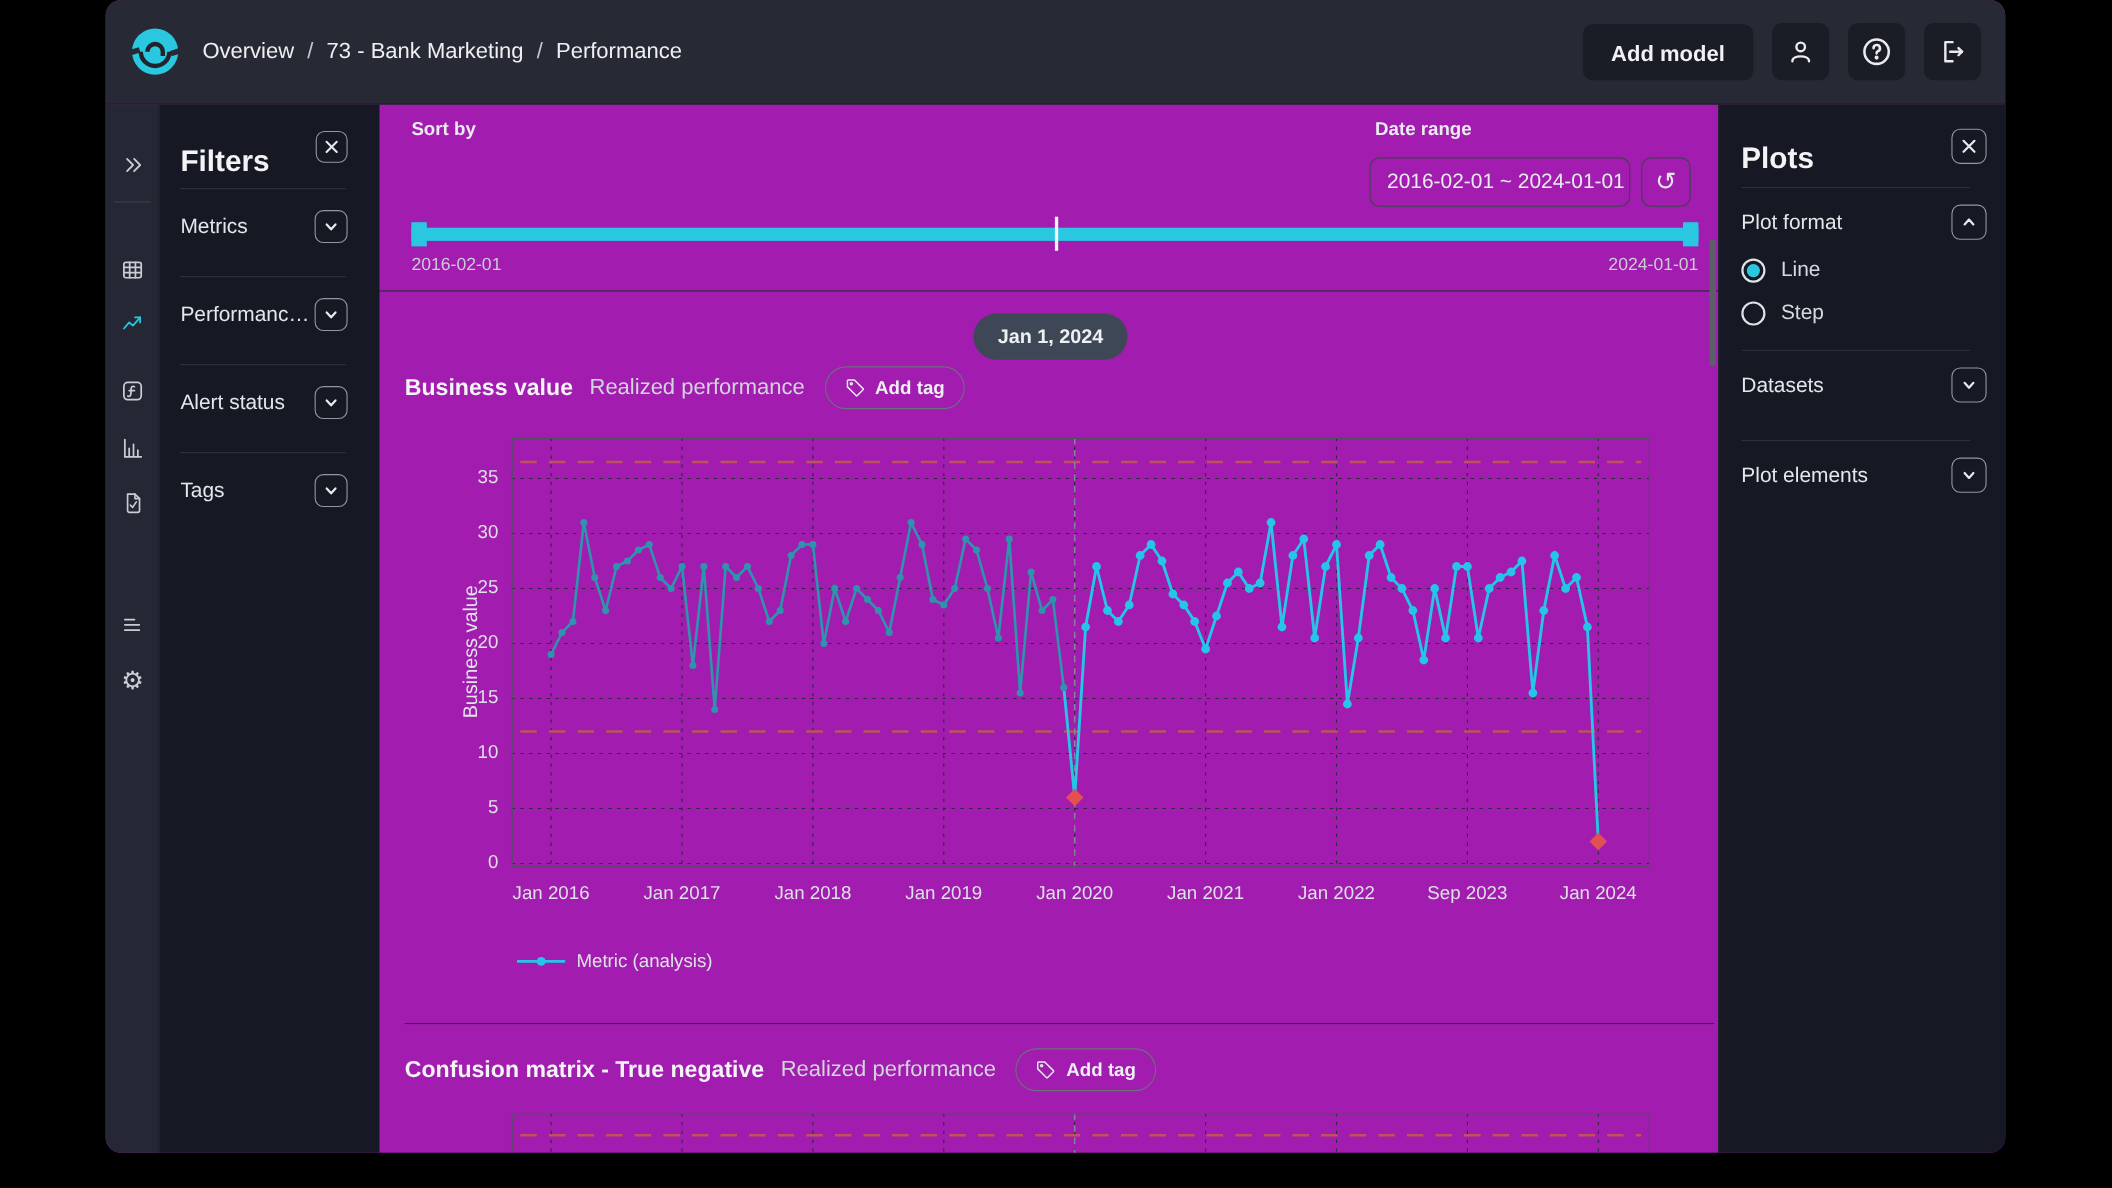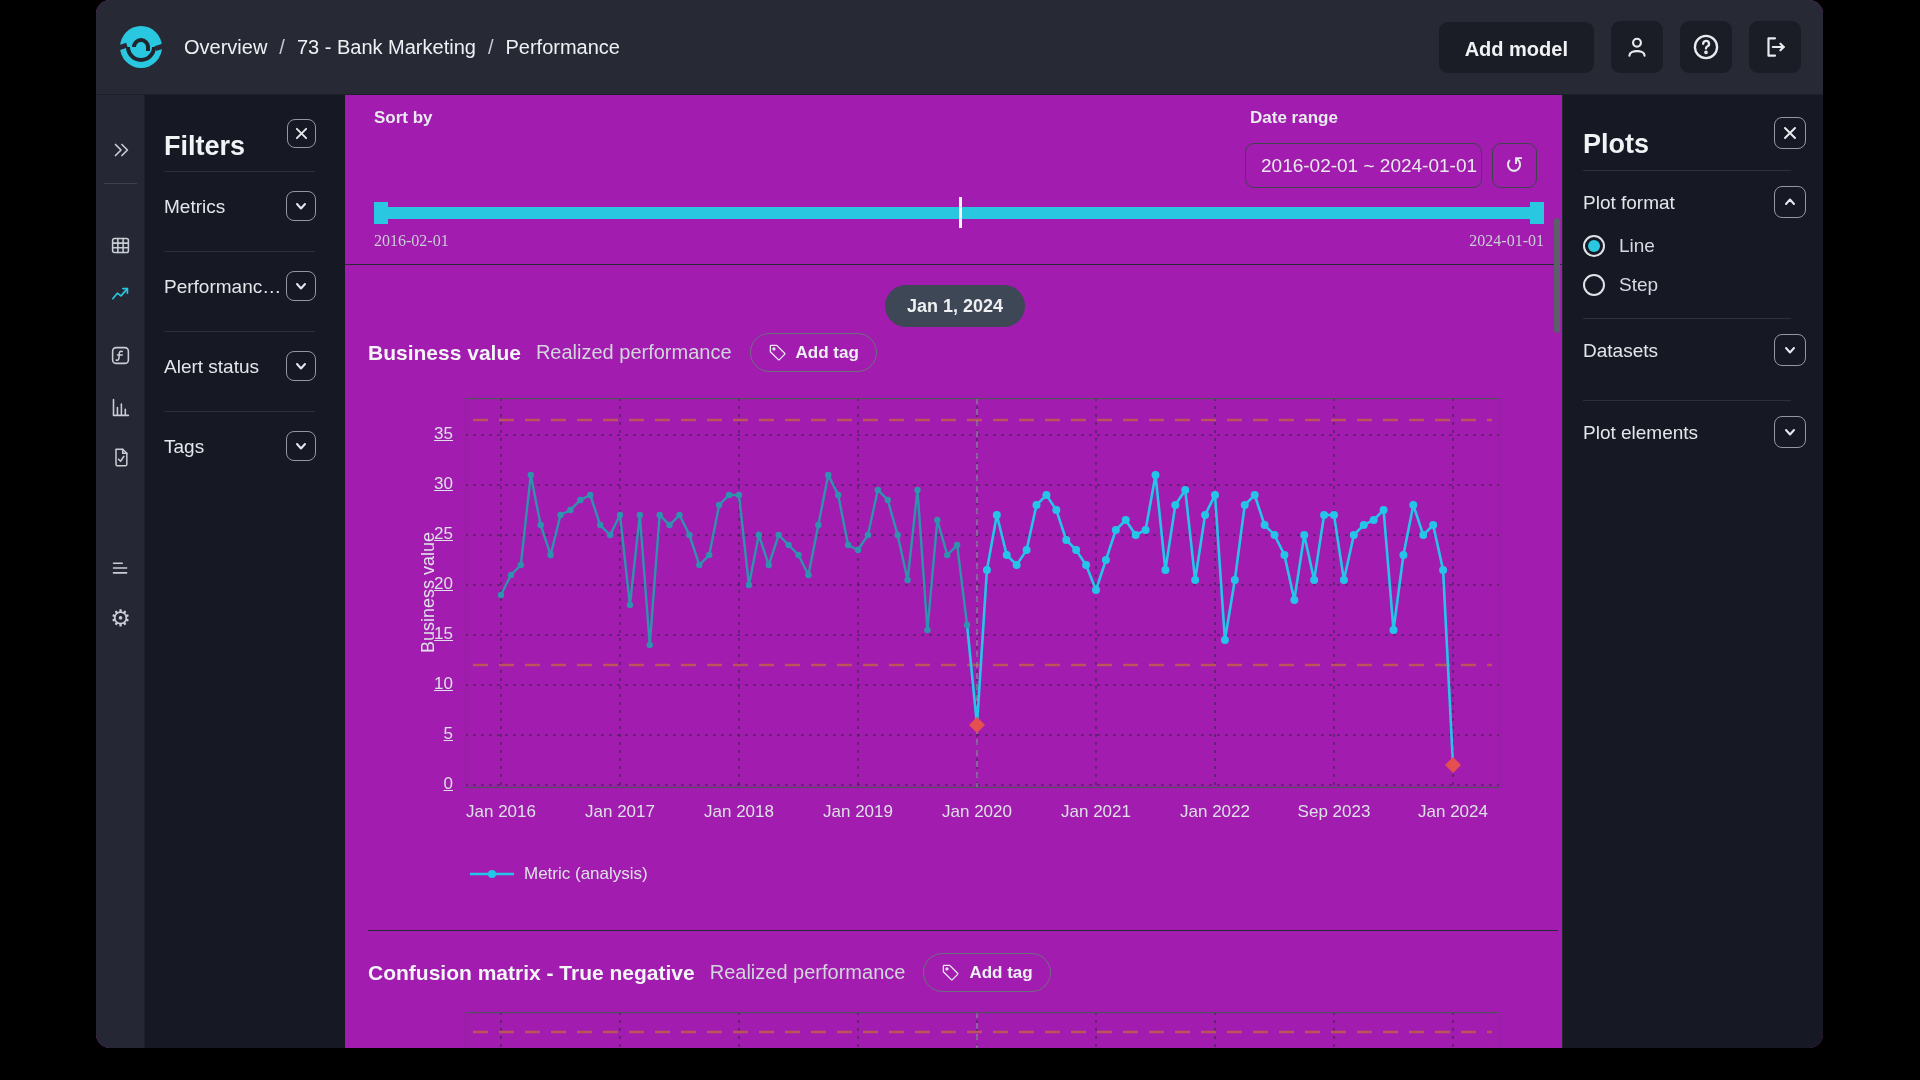--- a/index.html
+++ b/index.html
@@ -36,33 +36,33 @@
 
   
   .main{position:absolute;left:249px;top:95px;width:1217px;height:985px;overflow:hidden;}
   .ctl-label{position:absolute;font-size:17px;font-weight:700;color:#e9ecef;}
   .select{position:absolute;height:42px;border:1.6px solid #3e434e;border-radius:10px;display:flex;align-items:center;justify-content:space-between;padding:0 14px;color:#e8eaed;font-size:19px;cursor:pointer;background:transparent;}
   .date-input{position:absolute;height:45px;border:1.6px solid #3e434e;border-radius:9px;display:flex;align-items:center;padding:0 15px;color:#e8eaed;font-size:19px;cursor:text;background:transparent;white-space:nowrap;}
   .reset-btn{position:absolute;width:45px;height:45px;border:1.6px solid #3e434e;border-radius:9px;background:transparent;color:#e3e6ea;font-size:23px;cursor:pointer;display:flex;align-items:center;justify-content:center;}
   .slider-track{position:absolute;left:29px;top:112px;width:1170px;height:12px;background:var(--accent);cursor:pointer;}
   .slider-handle{position:absolute;top:107px;width:14px;height:22px;background:var(--accent);cursor:ew-resize;}
   .slider-marker{position:absolute;top:102px;width:3px;height:31px;background:#f5f6f8;cursor:ew-resize;}
-  .slider-lab{position:absolute;top:137px;font-size:16px;color:#c8ccd3;font-family:Liberation Serif, serif;}
+  .slider-lab{position:absolute;top:137px;font-size:16px;color:#c8ccd3;}
   .main-div{position:absolute;height:1px;background:#252a34;}
   .badge{position:absolute;top:190px;height:42px;padding:0 22px;background:#3e4755;border-radius:999px;color:#eef0f3;font-size:18px;font-weight:600;display:flex;align-items:center;}
   .sec-head{position:absolute;display:flex;align-items:center;}
   .sec-title{font-size:21px;font-weight:700;color:#f2f4f6;white-space:nowrap;}
   .sec-sub{font-size:20px;color:#d2d6dc;margin-left:15px;white-space:nowrap;}
   .tag-btn{margin-left:18px;height:39px;padding:0 17px;border:1.6px solid #6b717c;border-radius:999px;background:transparent;color:#eef0f3;font-size:17px;font-weight:700;display:flex;align-items:center;gap:9px;cursor:pointer;}
   .tag-btn svg{stroke:#e6e9ed;fill:none;stroke-width:1.7;stroke-linecap:round;stroke-linejoin:round;}
   .chart-box{position:absolute;left:120px;}
   .ylab{position:absolute;left:-17px;top:487px;width:200px;text-align:center;font-size:18px;color:#e0e3e8;transform:rotate(-90deg);}
   .tick{position:absolute;font-size:17px;color:#dde0e5;}
   .xtick{width:90px;text-align:center;top:707px;}
-  .ytick{left:58px;width:50px;text-align:right;text-decoration:underline;}
+  .ytick{left:58px;width:50px;text-align:right;}
   .legend-row{position:absolute;display:flex;align-items:center;font-size:17px;color:#dfe3e8;}
 
   
   .grid{stroke:#272c37;stroke-width:1;stroke-dasharray:3 5;}
   .thr{stroke:var(--thr);stroke-width:2.4;stroke-dasharray:15 11;fill:none;}
   .split{stroke:#8b92a0;stroke-width:1.4;stroke-dasharray:6 5;opacity:.85;}
   .frame{fill:none;stroke:#4d525d;stroke-width:1.2;}
   .ref-line{fill:none;stroke:var(--ref);stroke-width:2.4;}
   .ana-line{fill:none;stroke:var(--ana);stroke-width:2.6;}
   .ref-dot{fill:var(--ref);}

